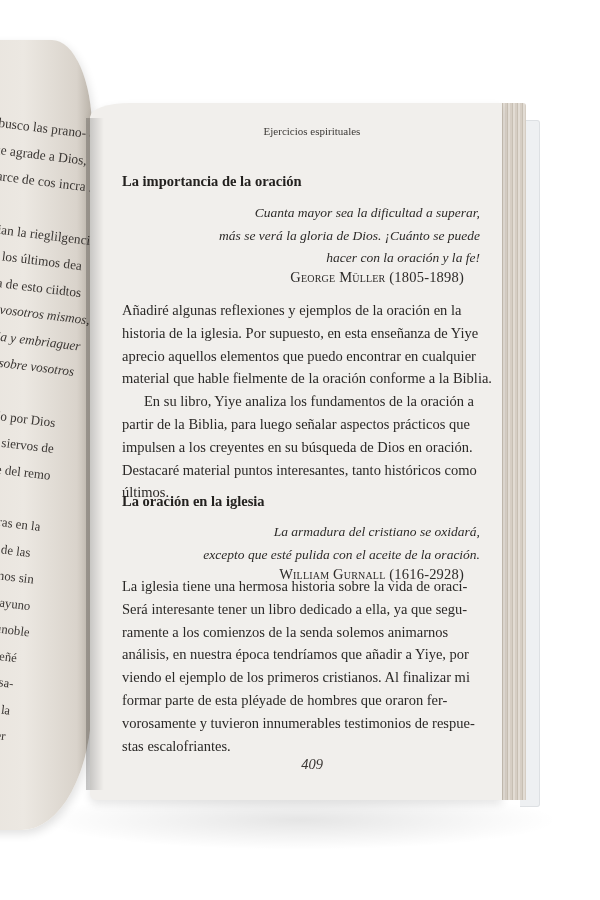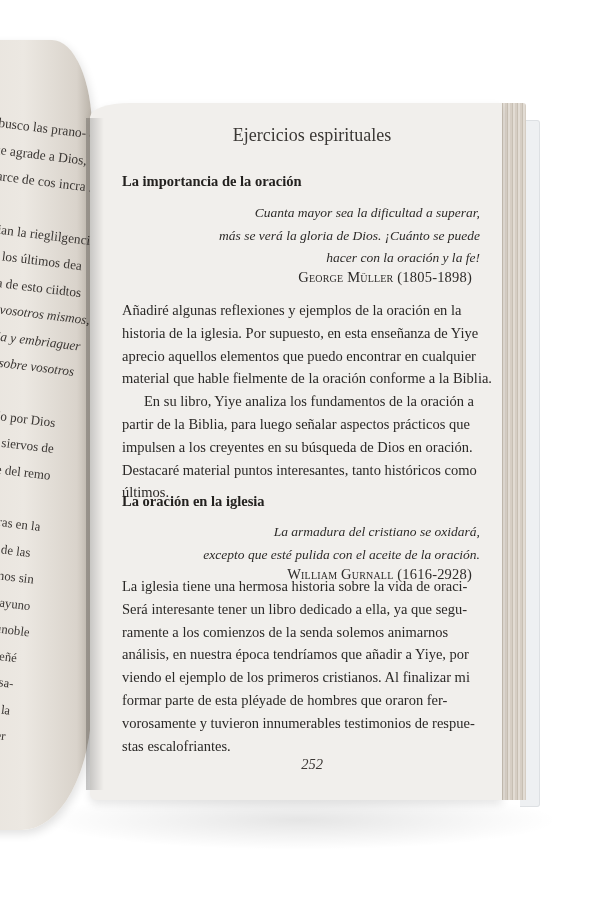--- a/index.html
+++ b/index.html
@@ -64,32 +64,32 @@
     border-top-left-radius: 40px 14px;
     border-bottom-left-radius: 6px;
     box-shadow: 0 4px 8px rgba(0,0,0,0.10);
     z-index: 2;
   }
   .content {
     position: absolute; left: 32px; top: 0; width: 358px;
   }
   .running-head {
     position: absolute; top: 22px; left: 0; width: 380px; text-align: center;
-    font-size: 18px; color: #3b3835;
+    font-size: 11px; color: #3b3835;
   }
   .section-title {
     position: absolute; left: 0;
     font-weight: bold; font-size: 14.5px; color: #23211f;
   }
   .epigraph {
     position: absolute; right: 0; text-align: right;
     font-style: italic; font-size: 13.5px; line-height: 22.5px; color: #2c2a28;
   }
   .attribution {
-    position: absolute; right: 8px; text-align: right;
+    position: absolute; right: 16px; text-align: right;
     font-size: 14.5px; color: #2c2a28; font-variant: small-caps; letter-spacing: 0.2px;
   }
   .body-text {
     position: absolute; left: 0; width: 358px;
     font-size: 14.5px; line-height: 22.8px; color: #2a2826;
   }
   .body-text p { margin: 0; text-align: justify; text-align-last: left; }
   .body-text .line { display: block; white-space: nowrap; text-align: justify; }
   .page-number {
     position: absolute; left: 0; width: 380px; text-align: center;
@@ -181,18 +181,18 @@
           <span class="line">Será interesante tener un libro dedicado a ella, ya que segu-</span>
           <span class="line">ramente a los comienzos de la senda solemos animarnos</span>
           <span class="line">análisis, en nuestra época tendríamos que añadir a Yiye, por</span>
           <span class="line">viendo el ejemplo de los primeros cristianos. Al finalizar mi</span>
           <span class="line">formar parte de esta pléyade de hombres que oraron fer-</span>
           <span class="line">vorosamente y tuvieron innumerables testimonios de respue-</span>
           <span class="line">stas escalofriantes.</span>
         </p>
       </div>
 
-      <div class="page-number" style="top:653px;">252</div>
+      <div class="page-number" style="top:653px;">409</div>
     </div>
   </div>
 
   <div class="gutter"></div>
 </div>
 
 </body></html>

